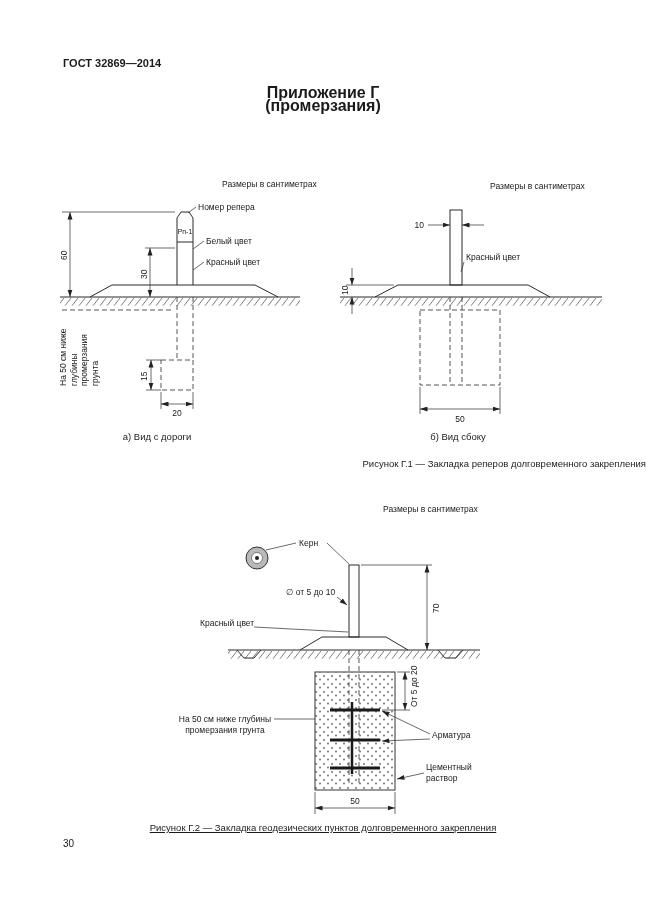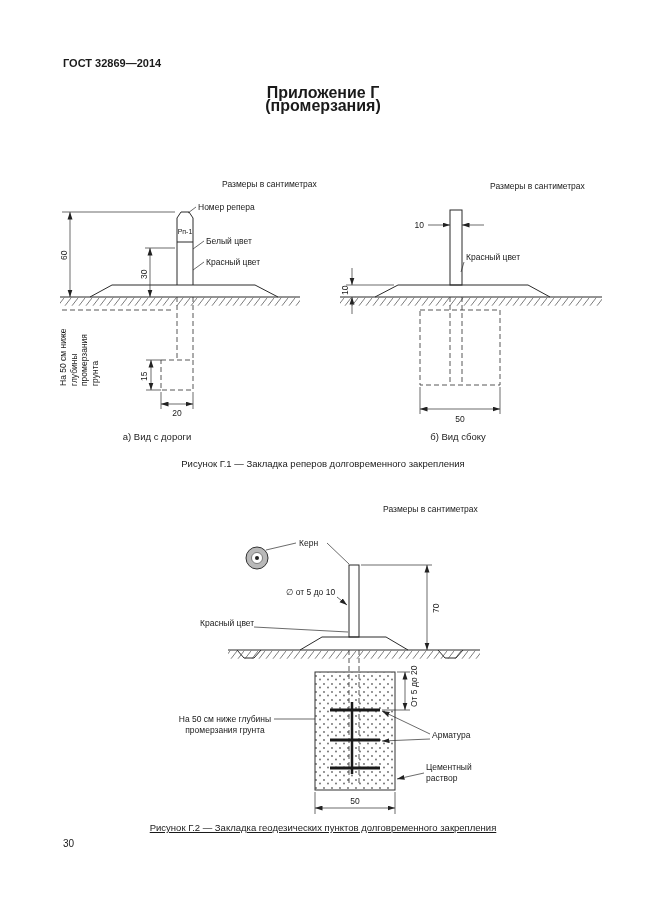--- a/index.html
+++ b/index.html
@@ -7,21 +7,21 @@
   .page {
     position:relative; width:646px; height:913px; margin:0 auto;
     background:#ffffff; color:#1a1a1a;
     font-family:"Liberation Sans", sans-serif; overflow:hidden;
   }
   .doc-code { position:absolute; left:63px; top:57px; font-size:11px; font-weight:bold; }
   .appendix { position:absolute; top:86px; left:0; width:100%; text-align:center;
               font-size:16px; font-weight:bold; line-height:13px; }
   .main-title { position:absolute; top:148px; left:0; width:100%; text-align:center;
                 font-size:11px; font-weight:bold; }
-  .fig1-caption { position:absolute; top:458px; left:0; width:100%; text-align:center; font-size:9.5px; }
+  .fig1-caption { position:absolute; top:458px; left:0; width:100%; text-align:right; font-size:9.5px; }
   .fig2-caption { position:absolute; top:822px; left:0; width:100%; text-align:center; font-size:9.5px;text-decoration:underline; }
   .page-num { position:absolute; left:63px; top:838px; font-size:10px; }
   svg.figA { position:absolute; left:50px;  top:172px; }
   svg.figB { position:absolute; left:330px; top:172px; }
   svg.figC { position:absolute; left:90px;  top:498px; }
   svg text { font-family:"Liberation Sans", sans-serif; fill:#1a1a1a; font-size:8.5px; }
   svg .cap { font-size:9.5px; }
   svg .small { font-size:7px; }
   svg .ln  { stroke:#2b2b2b; stroke-width:1; fill:none; }
   svg .thin{ stroke:#2b2b2b; stroke-width:0.7; fill:none; }

